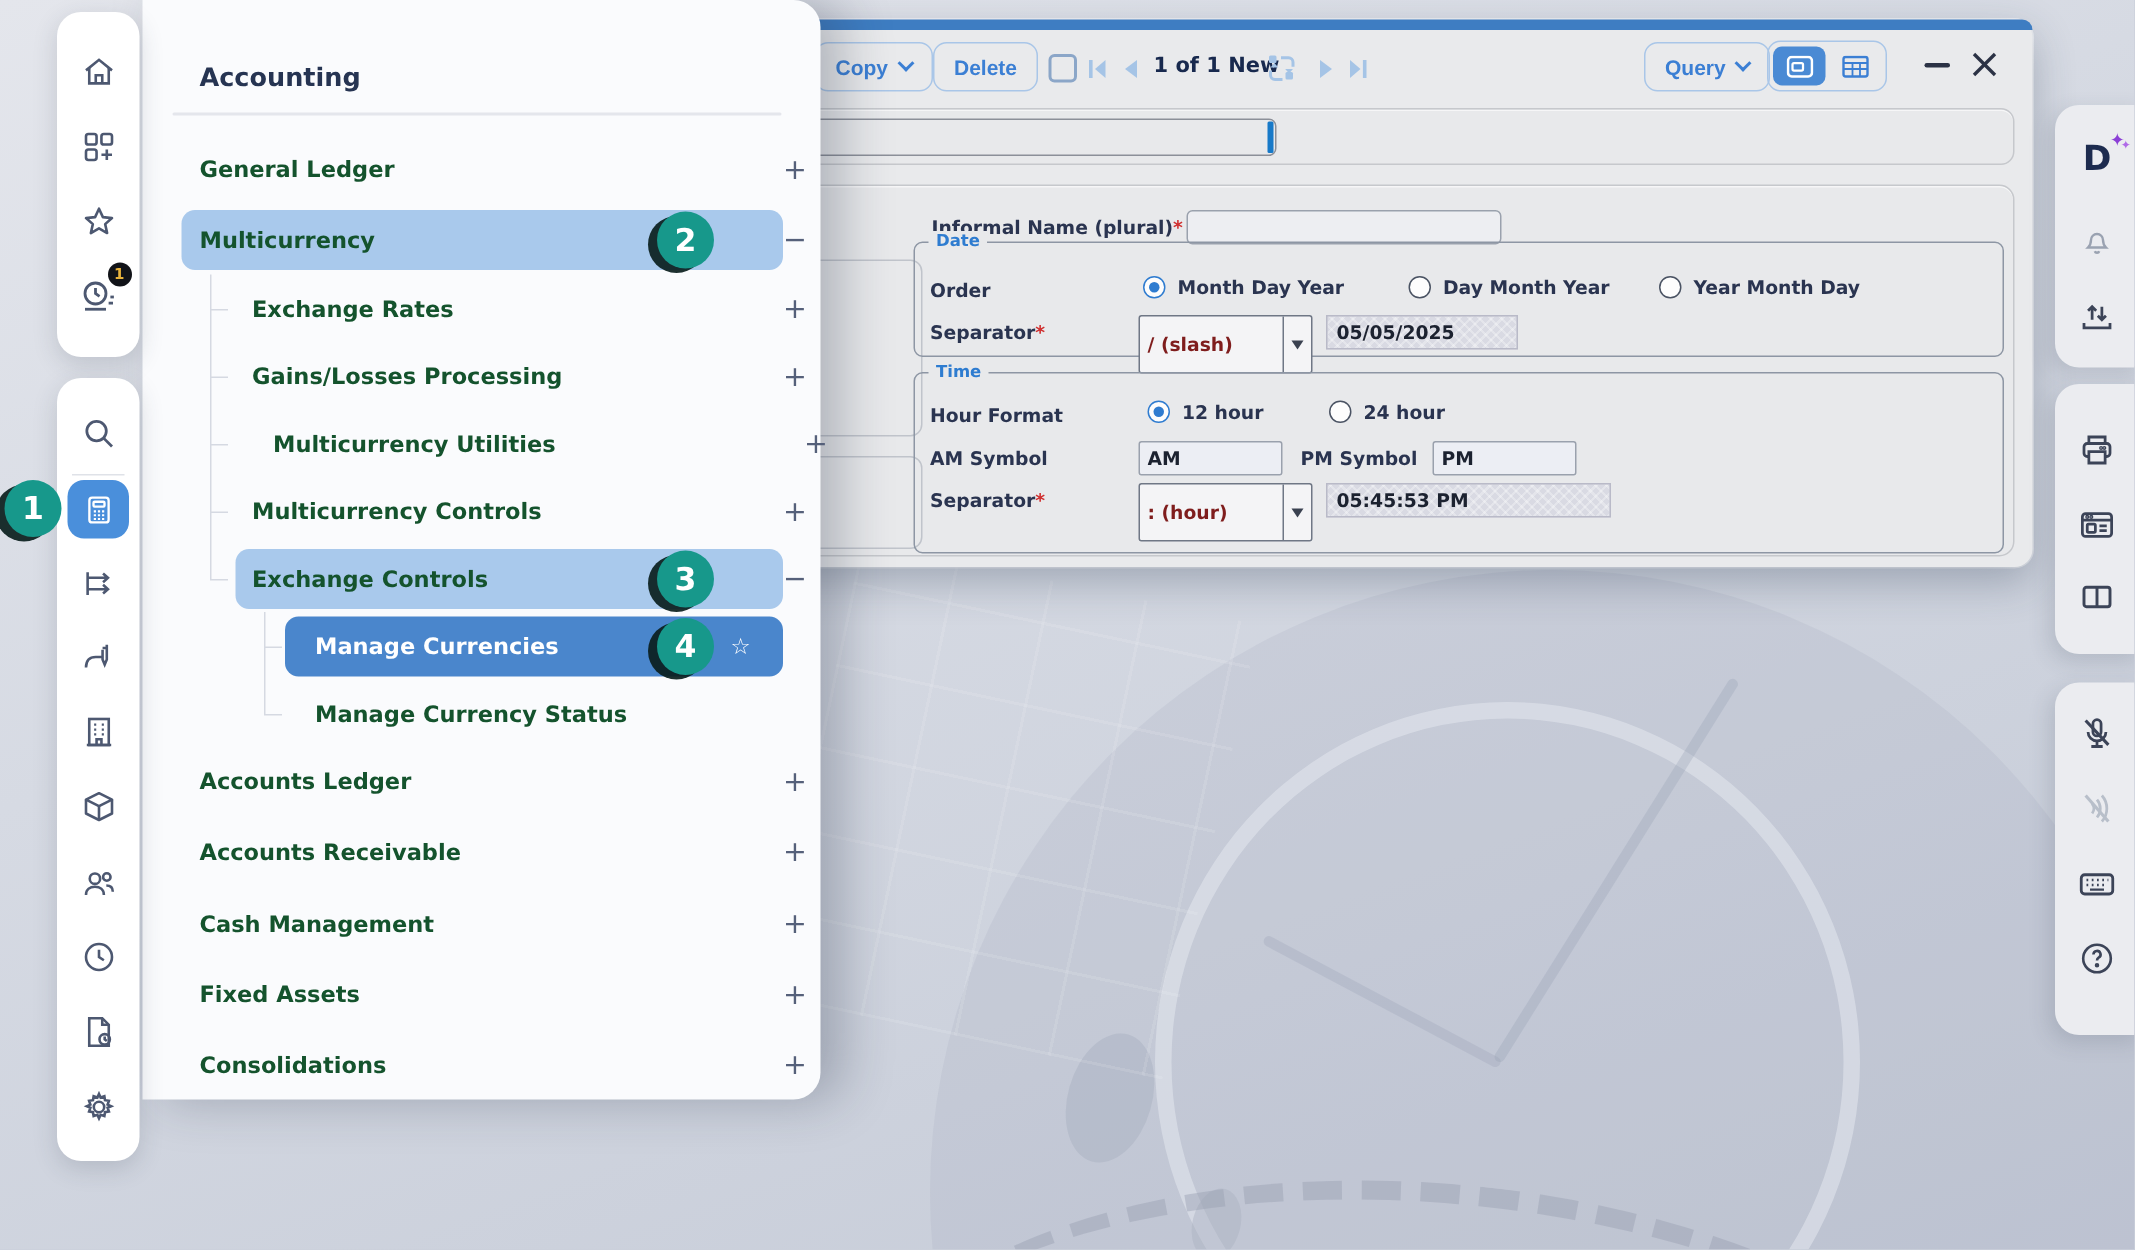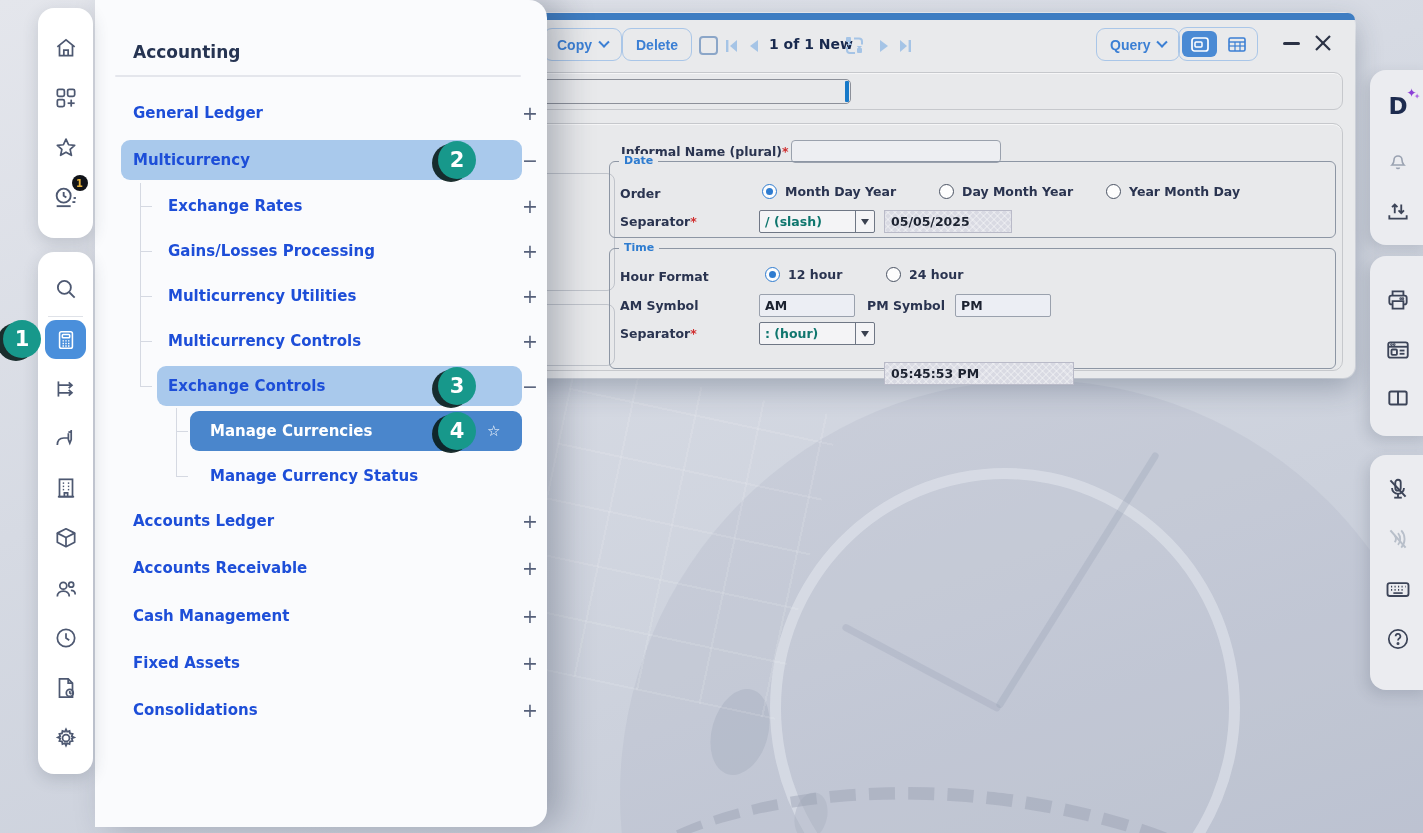--- a/index.html
+++ b/index.html
@@ -58,22 +58,22 @@
     box-shadow:inset 0 1px 0 rgba(255,255,255,.6); }
   .frag { border:1px solid #c0c4cb; border-radius:8px; }
 
   .field-label { font-size:12.5px; font-weight:bold; color:#2a3450; white-space:nowrap; }
   .req { color:#d03030; }
   .fieldset { border:1px solid #8d96a4; border-radius:6px; }
   .legend { position:absolute; top:-8px; left:9px; background:#e8e9eb; padding:0 5px;
     font-size:11px; font-weight:bold; color:#2e7cd0; }
   .txtinput { background:#edeef2; border:1px solid #9aa1ad; border-radius:4px; height:23px;
     font-family:inherit; font-size:12.5px; font-weight:bold; color:#1c2230; padding:0 5px; outline:none; }
-  .select { background:#f4f4f6; border:1px solid #6f7785; border-radius:2px; height:23px;
-    display:flex; align-items:center; font-size:12.5px; font-weight:bold; color:#0f766e; cursor:pointer; }
+  .select { background:#f4f4f6; border:1px solid #6f7785; border-radius:2px; height:39px;
+    display:flex; align-items:center; font-size:12.5px; font-weight:bold; color:#7f1d1d; cursor:pointer; }
   .select .val { flex:1; padding:0 5px; white-space:nowrap; overflow:hidden; }
   .select .dd { width:19px; align-self:stretch; border-left:1px solid #6f7785;
     display:flex; align-items:center; justify-content:center; }
   .tri { width:0; height:0; border-left:4.5px solid transparent; border-right:4.5px solid transparent;
     border-top:6px solid #3a4150; }
   .readonly { background:#d9dae3; border:1px solid #b9bac8; height:23px; display:flex; align-items:center;
     padding:0 6px; font-size:12.5px; font-weight:bold; color:#1c2230;
     background-image:repeating-linear-gradient(45deg, rgba(255,255,255,.30) 0 1.5px, transparent 1.5px 5px),
                      repeating-linear-gradient(-45deg, rgba(255,255,255,.30) 0 1.5px, transparent 1.5px 5px); }
   .radio { width:15px; height:15px; border-radius:50%; border:1.5px solid #4a5363; background:#fdfdfd;
@@ -96,26 +96,26 @@
 
   
   .rpanel { left:1370px; width:60px; background:#ebecf0; border-radius:16px 0 0 16px;
     box-shadow:-4px 5px 14px rgba(50,60,80,.16); z-index:3; }
   .r-icon { position:absolute; left:28px; transform:translate(-50%,-50%); cursor:pointer; }
   .dlogo { font-size:23px; font-weight:bold; color:#1d2b4f; position:relative; font-family:"DejaVu Sans",sans-serif; }
   .spark1 { position:absolute; top:-7px; right:-9px; color:#8b3fd6; font-size:12px; }
   .spark2 { position:absolute; top:-1px; right:-13px; color:#b06ae8; font-size:8px; }
 
   
-  .menu { left:95px; top:0; width:452px; height:827px; background:#fafbfd;
+  .menu { left:95px; top:0; width:452px; height:733px; background:#fafbfd;
     border-radius:0 18px 18px 0; box-shadow:14px 0 34px rgba(30,40,60,.28); z-index:4;text-decoration:underline; }
   .menu-title { position:absolute; left:38px; top:42px; font-size:17px; font-weight:bold; color:#263452; }
   .menu-divider { position:absolute; left:20px; top:75px; width:406px; height:2px; background:#e4e6ec; border-radius:1px; }
   .mrow { position:absolute; height:40px; display:flex; align-items:center; cursor:pointer; }
-  .mlabel { font-size:15px; font-weight:bold; color:#1d4ed8; white-space:nowrap; }
+  .mlabel { font-size:15px; font-weight:bold; color:#14532d; white-space:nowrap; }
   .mexp { position:absolute; left:399px; width:20px; text-align:center; font-size:19px; font-weight:normal; color:#55607a; }
   .hl { background:#a9c9ec; border-radius:9px; }
   .selrow { background:#4a86cc; border-radius:9px; }
   .selrow .mlabel { color:#ffffff; }
   .mstar { position:absolute; left:297px; color:#ffffff; font-size:15px; }
   .connector { position:absolute; background:#d5d9e2; }
 
   
   .step-badge { position:absolute; width:38px; height:38px; border-radius:50%; background:#17988b;
     color:#fff; font-size:21px; font-weight:bold; display:flex; align-items:center; justify-content:center;
@@ -263,21 +263,21 @@
         <input class="abs txtinput" style="left: 149px; top: 45px; width: 96px; background: rgb(236, 238, 244); border-radius: 2px;" value="AM">
         <span class="abs field-label" style="left:257px; top:49px;">PM Symbol</span>
         <input class="abs txtinput" style="left: 345px; top: 45px; width: 96px; background: rgb(236, 238, 244); border-radius: 2px;" value="PM">
         <span class="abs field-label" style="left:10px; top:77px;"><span>Separator</span><span class="req">*</span></span>
         <div class="abs select" style="left:149px; top:73px; width:116px;">
           <span class="val">: (hour)</span>
           <span class="dd">
               <span class="tri"></span>
             </span>
         </div>
-        <div class="abs readonly" style="left:274px; top:73px; width:190px;margin-top:40px;">05:45:53 PM</div>
+        <div class="abs readonly" style="left:274px; top:73px; width:190px;">05:45:53 PM</div>
       </div>
     </div>
   </div>
 
   <div class="abs rpanel" style="top:70px; height:175px;">
     <div class="r-icon" style="top:36px;">
       <span class="dlogo">D<span class="spark1">✦</span><span class="spark2">✦</span></span>
     </div>
     <div class="r-icon" style="top:90px;">
       <svg width="24" height="24" viewBox="0 0 24 24" fill="none" stroke="#9aa2b1" stroke-width="1.6">
@@ -389,21 +389,21 @@
     </div>
 
     <div class="mrow" style="left:62px; top:186px; width:364px;">
       <span class="mlabel" style="margin-left:11px;">Exchange Rates</span>
       <span class="mexp" style="left:363px;">+</span>
     </div>
     <div class="mrow" style="left:62px; top:231px; width:364px;">
       <span class="mlabel" style="margin-left:11px;">Gains/Losses Processing</span>
       <span class="mexp" style="left:363px;">+</span>
     </div>
-    <div class="mrow" style="left:62px; top:276px; width:364px;">
+    <div class="mrow" style="left:76px; top:276px; width:364px;">
       <span class="mlabel" style="margin-left:11px;">Multicurrency Utilities</span>
       <span class="mexp" style="left:363px;">+</span>
     </div>
     <div class="mrow" style="left:62px; top:321px; width:364px;">
       <span class="mlabel" style="margin-left:11px;">Multicurrency Controls</span>
       <span class="mexp" style="left:363px;">+</span>
     </div>
     <div class="mrow hl" style="left:62px; top:366px; width:365px;">
       <span class="mlabel" style="margin-left:11px;">Exchange Controls</span>
       <span class="mexp" style="left:363px;">−</span>

